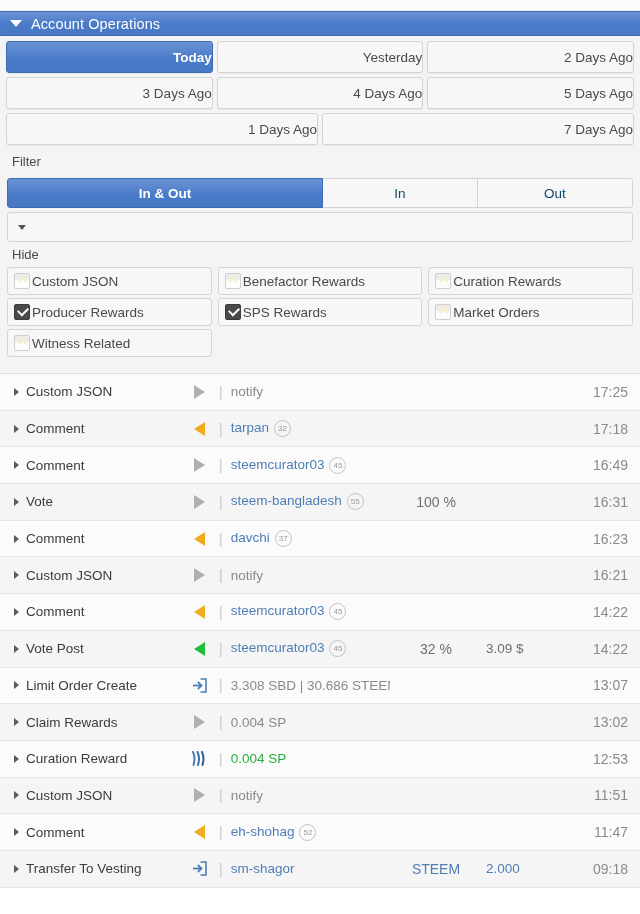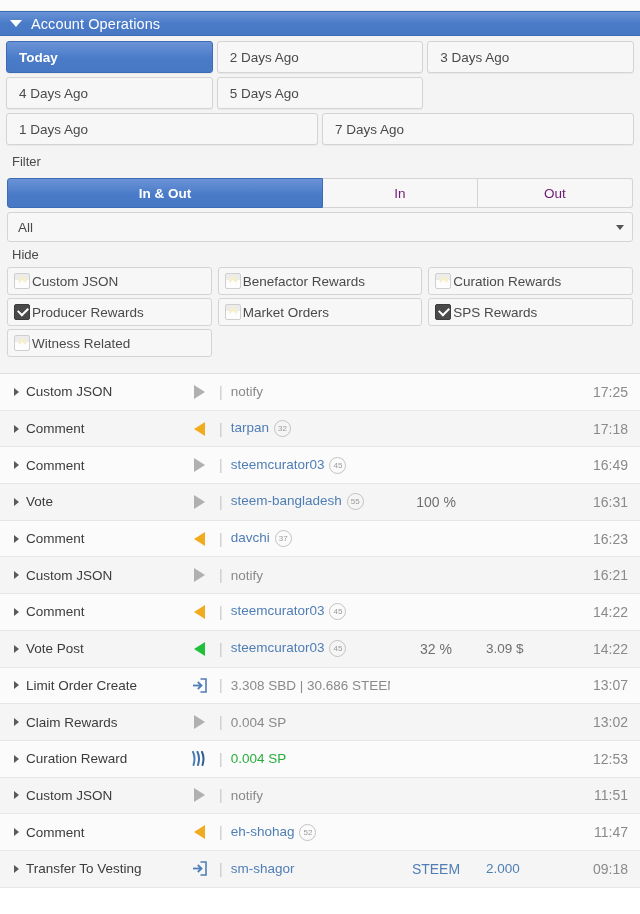--- a/index.html
+++ b/index.html
@@ -65,20 +65,21 @@
     background: #f7f7f7;
     border: 1px solid #d4d4d4;
     border-radius: 3px;
     display: flex;
     align-items: center;
     padding-left: 12px;
     font-size: 13.5px;
     color: #4a4a4a;
     cursor: pointer;
     box-shadow: 0 1px 1px rgba(0,0,0,0.05);
+    justify-content: flex-end;
   }
   .day-btn.w3 { width: calc(33.333% - 4px); }
   .day-btn.w2 { width: calc(50% - 4px); }
   .day-btn.active {
     background: linear-gradient(to bottom, #6b93d6 0%, #4a7bc8 55%, #4878c4 100%);
     border-color: #3c6cb5;
     color: #ffffff;
     font-weight: bold;
   }
 
@@ -94,21 +95,21 @@
   }
   .seg-btn {
     flex: 1;
     height: 30px;
     background: #f7f7f7;
     border: 1px solid #d4d4d4;
     display: flex;
     align-items: center;
     justify-content: center;
     font-size: 13.5px;
-    color: #701a75;
+    color: #0c4a6e;
     cursor: pointer;
     box-sizing: border-box;
   }
   .seg-btn + .seg-btn { border-left: none; }
   .seg-btn:first-child { border-radius: 3px 0 0 3px; }
   .seg-btn:last-child  { border-radius: 0 3px 3px 0; align-items: center; }
   .seg-btn.active {
     background: linear-gradient(to bottom, #6b93d6 0%, #4a7bc8 55%, #4878c4 100%);
     border-color: #3c6cb5;
     color: #ffffff;
@@ -322,20 +323,23 @@
   <span class="panel-title">Account Operations</span>
 </div>
 
 <div class="section-body">
 
   <div class="day-grid">
       <div class="day-btn w3 active">
         <span>Today</span>
       </div>
       <div class="day-btn w3">
+        <span>Yesterday</span>
+      </div>
+      <div class="day-btn w3">
         <span>2 Days Ago</span>
       </div>
       <div class="day-btn w3">
         <span>3 Days Ago</span>
       </div>
       <div class="day-btn w3">
         <span>4 Days Ago</span>
       </div>
       <div class="day-btn w3">
         <span>5 Days Ago</span>
@@ -356,21 +360,20 @@
       </div>
       <div class="seg-btn">
         <span>In</span>
       </div>
       <div class="seg-btn">
         <span>Out</span>
       </div>
     </div>
 
   <div class="select-row">
-    <span class="select-value">All</span>
     <span class="select-caret"></span>
   </div>
 
   <div class="field-label">Hide</div>
 
   <div class="hide-grid">
       <div class="hide-chip">
         <span class="cbx off"></span>
         <span class="chip-label">Custom JSON</span>
       </div>
@@ -380,26 +383,26 @@
       </div>
       <div class="hide-chip">
         <span class="cbx off"></span>
         <span class="chip-label">Curation Rewards</span>
       </div>
       <div class="hide-chip">
         <span class="cbx on"></span>
         <span class="chip-label">Producer Rewards</span>
       </div>
       <div class="hide-chip">
+        <span class="cbx on"></span>
+        <span class="chip-label">SPS Rewards</span>
+      </div>
+      <div class="hide-chip">
         <span class="cbx off"></span>
         <span class="chip-label">Market Orders</span>
-      </div>
-      <div class="hide-chip">
-        <span class="cbx on"></span>
-        <span class="chip-label">SPS Rewards</span>
       </div>
       <div class="hide-chip">
         <span class="cbx off"></span>
         <span class="chip-label">Witness Related</span>
       </div>
     </div>
 </div>
 
 <div class="divider-gap"></div>
 

